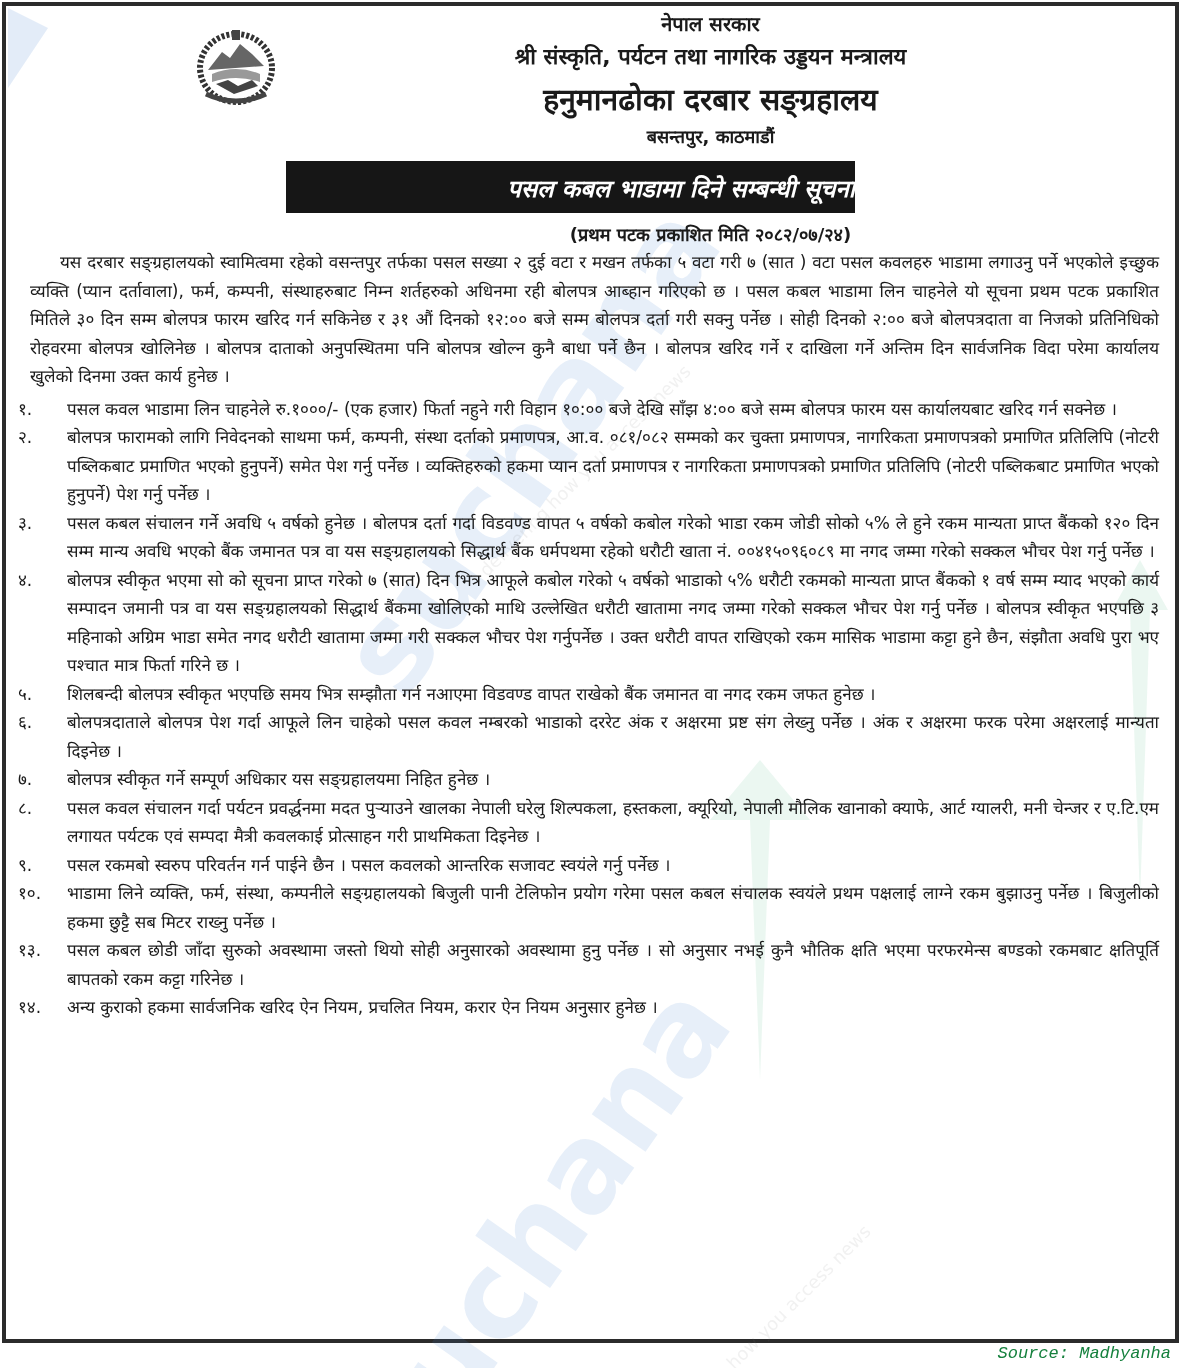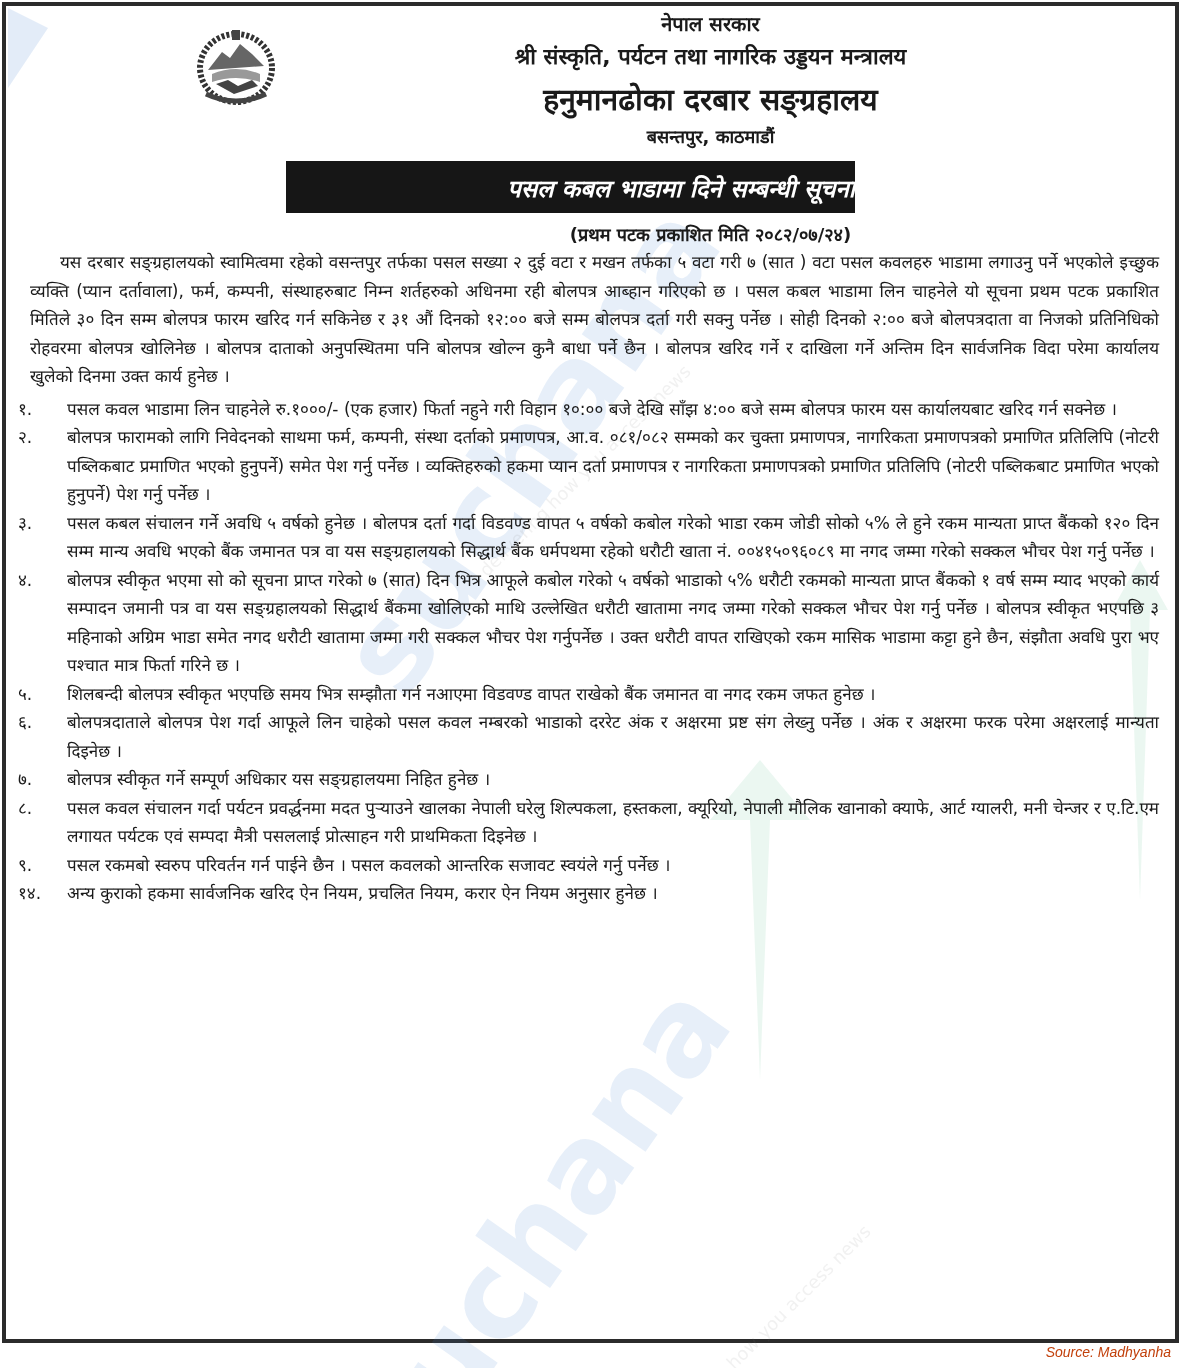--- a/index.html
+++ b/index.html
@@ -27,22 +27,22 @@
   .date-line { position: absolute; left: 120px; width: 1181px; top: 222px; text-align: center;
                font-size: 18px; font-weight: bold; }
 
   .body { position: absolute; left: 18px; top: 248px; width: 1145px; font-size: 17px; line-height: 28.5px; }
   .intro { text-indent: 30px; text-align: justify; margin: 0 0 4px 0; padding-left: 12px; padding-right: 4px; }
   .items { list-style: none; margin: 0; padding: 0; }
   .item { display: flex; text-align: justify; }
   .item .num { flex: 0 0 34px; }
   .item .txt { flex: 1; padding-right: 4px; margin-left: 15px; }
 
-  .source { position: absolute; right: 10px; top: 1344px; font-family: Liberation Sans, sans-serif;
-            font-style: italic; font-size: 14px; color: #c2410c; }
+  .source { position: absolute; right: 10px; top: 1344px; font-family: Liberation Mono, monospace;
+            font-style: italic; font-size: 17px; color: #15803d; }
 </style>
 </head>
 <body>
 
 <div class="frame"></div>
 
 <svg class="wm-tri" style="left:700px;top:760px;" width="120" height="320" viewBox="0 0 120 320">
   <polygon points="60,0 110,60 70,60 60,320 50,60 10,60" fill="rgba(60,180,120,0.10)"></polygon>
 </svg>
 <svg class="wm-tri" style="left:1110px;top:560px;" width="60" height="340" viewBox="0 0 60 340">
@@ -101,25 +101,33 @@
     <li class="item">
         <span class="num">६.</span>
         <span class="txt">बोलपत्रदाताले बोलपत्र पेश गर्दा आफूले लिन चाहेको पसल कवल नम्बरको भाडाको दररेट अंक र अक्षरमा प्रष्ट संग लेख्नु पर्नेछ । अंक र अक्षरमा फरक परेमा अक्षरलाई मान्यता दिइनेछ ।</span>
       </li>
     <li class="item">
         <span class="num">७.</span>
         <span class="txt">बोलपत्र स्वीकृत गर्ने सम्पूर्ण अधिकार यस सङ्ग्रहालयमा निहित हुनेछ ।</span>
       </li>
     <li class="item">
         <span class="num">८.</span>
-        <span class="txt">पसल कवल संचालन गर्दा पर्यटन प्रवर्द्धनमा मदत पुऱ्याउने खालका नेपाली घरेलु शिल्पकला, हस्तकला, क्यूरियो, नेपाली मौलिक खानाको क्याफे, आर्ट ग्यालरी, मनी चेन्जर र ए.टि.एम लगायत पर्यटक एवं सम्पदा मैत्री पसललाई प्रोत्साहन गरी प्राथमिकता दिइनेछ ।</span>
+        <span class="txt">पसल कवल संचालन गर्दा पर्यटन प्रवर्द्धनमा मदत पुऱ्याउने खालका नेपाली घरेलु शिल्पकला, हस्तकला, क्यूरियो, नेपाली मौलिक खानाको क्याफे, आर्ट ग्यालरी, मनी चेन्जर र ए.टि.एम लगायत पर्यटक एवं सम्पदा मैत्री कवलकाई प्रोत्साहन गरी प्राथमिकता दिइनेछ ।</span>
       </li>
     <li class="item">
         <span class="num">९.</span>
         <span class="txt">पसल रकमबो स्वरुप परिवर्तन गर्न पाईने छैन । पसल कवलको आन्तरिक सजावट स्वयंले गर्नु पर्नेछ ।</span>
+      </li>
+    <li class="item">
+        <span class="num">१०.</span>
+        <span class="txt">भाडामा लिने व्यक्ति, फर्म, संस्था, कम्पनीले सङ्ग्रहालयको बिजुली पानी टेलिफोन प्रयोग गरेमा पसल कबल संचालक स्वयंले प्रथम पक्षलाई लाग्ने रकम बुझाउनु पर्नेछ । बिजुलीको हकमा छुट्टै सब मिटर राख्नु पर्नेछ ।</span>
+      </li>
+    <li class="item">
+        <span class="num">१३.</span>
+        <span class="txt">पसल कबल छोडी जाँदा सुरुको अवस्थामा जस्तो थियो सोही अनुसारको अवस्थामा हुनु पर्नेछ । सो अनुसार नभई कुनै भौतिक क्षति भएमा परफरमेन्स बण्डको रकमबाट क्षतिपूर्ति बापतको रकम कट्टा गरिनेछ ।</span>
       </li>
     <li class="item">
         <span class="num">१४.</span>
         <span class="txt">अन्य कुराको हकमा सार्वजनिक खरिद ऐन नियम, प्रचलित नियम, करार ऐन नियम अनुसार हुनेछ ।</span>
       </li>
   </ol>
 </div>
 
 <div class="source">Source: Madhyanha</div>
 

